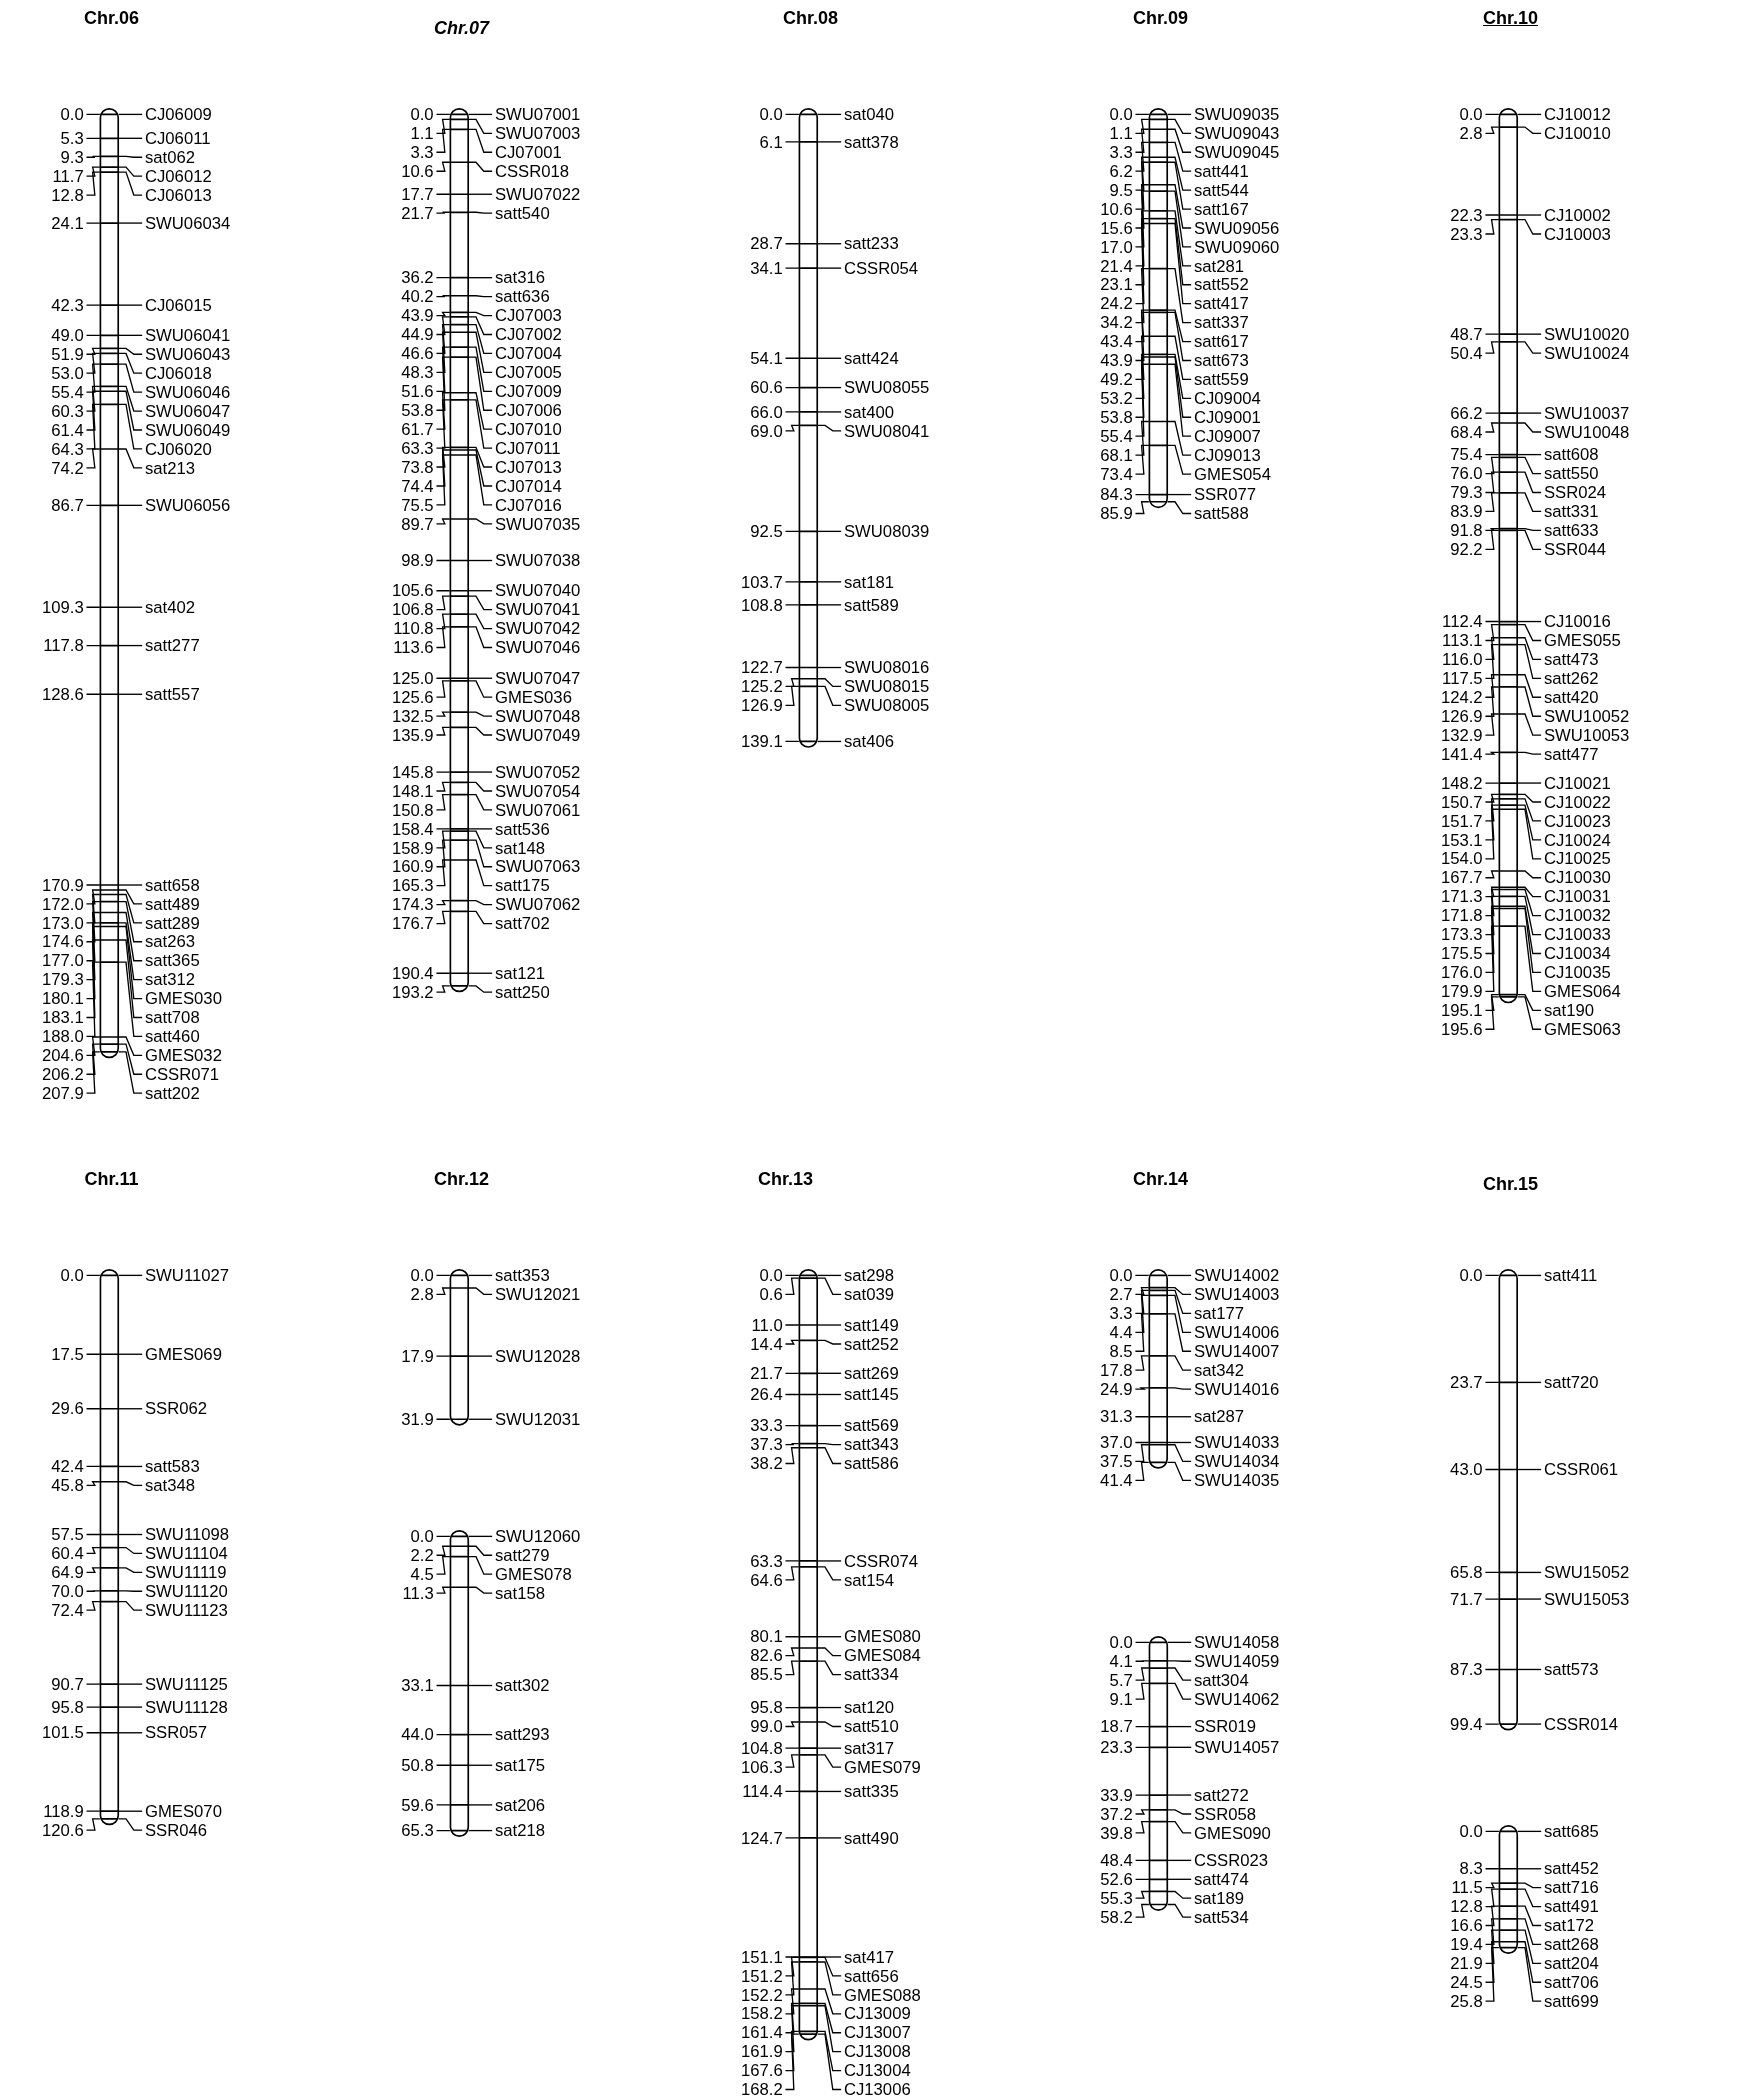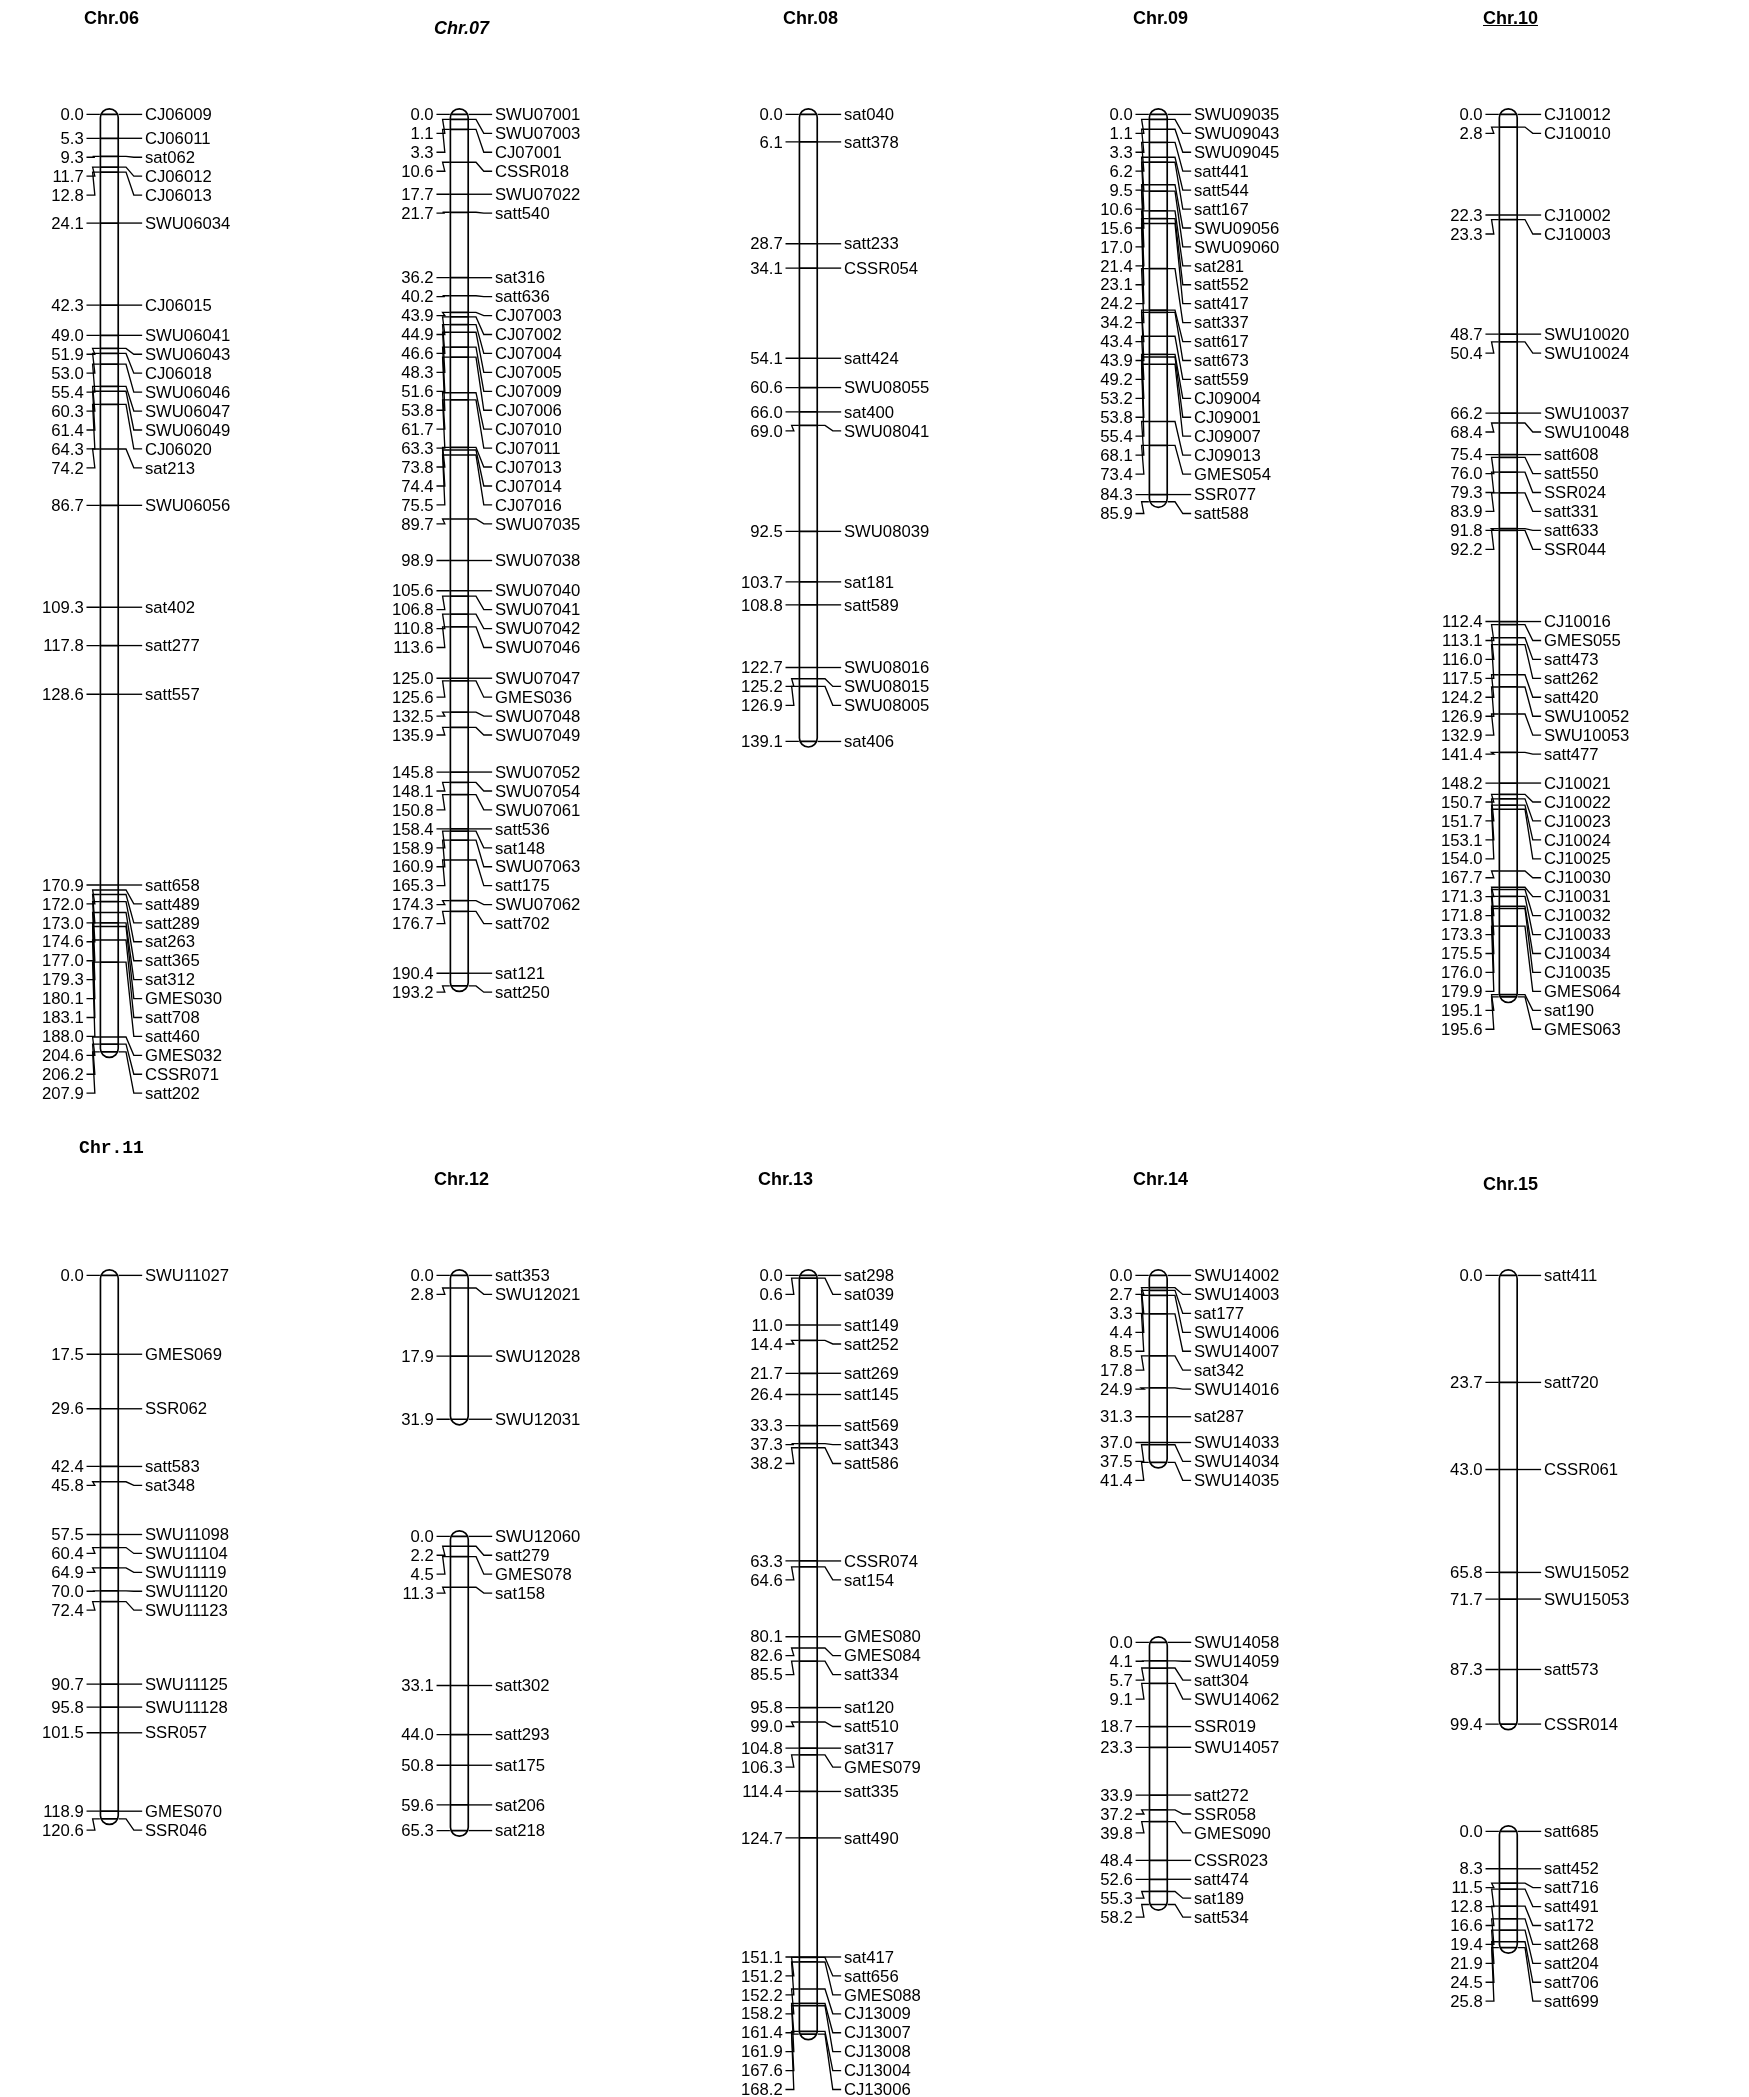--- a/index.html
+++ b/index.html
@@ -798,21 +798,21 @@
       <text x="260" y="1634.4199999999998" dy="0.34em" class="name-label">GMES064</text>
       <polyline points="155,1668.4199999999998 170,1668.4199999999998 166,1640.31 179,1640.31" class="leader"></polyline>
       <polyline points="213,1640.31 226,1640.31 240,1668.4199999999998 255,1668.4199999999998" class="leader"></polyline>
       <text x="150" y="1668.4199999999998" dy="0.34em" class="pos-label">195.1</text>
       <text x="260" y="1668.4199999999998" dy="0.34em" class="name-label">sat190</text>
       <polyline points="155,1702.4199999999998 170,1702.4199999999998 166,1644.36 179,1644.36" class="leader"></polyline>
       <polyline points="213,1644.36 226,1644.36 240,1702.4199999999998 255,1702.4199999999998" class="leader"></polyline>
       <text x="150" y="1702.4199999999998" dy="0.34em" class="pos-label">195.6</text>
       <text x="260" y="1702.4199999999998" dy="0.34em" class="name-label">GMES063</text>
     </svg>
-    <div class="chr-title" style="left: 0px; top: 1138px; width: 223px; font-family: Liberation Mono, monospace;">Chr.11</div>
+    <div class="chr-title" style="left: 0px; top: 1169px; width: 223px;">Chr.11</div>
     <svg width="350" height="622" class="group-svg" style="left: 0px; top: 1242px;" viewBox="0 0 628 1118">
       <defs>
         <clipPath id="capclip5">
           <rect x="180" y="50" width="32" height="996.8599999999999" rx="16" ry="16"></rect>
         </clipPath>
       </defs>
       <rect x="180" y="50" width="32" height="996.8599999999999" rx="16" ry="16" class="capsule"></rect>
       <g clip-path="url(#capclip5)" class="ticks">
         <line x1="180" y1="60" x2="212" y2="60"></line>
         <line x1="180" y1="201.75" x2="212" y2="201.75"></line>

